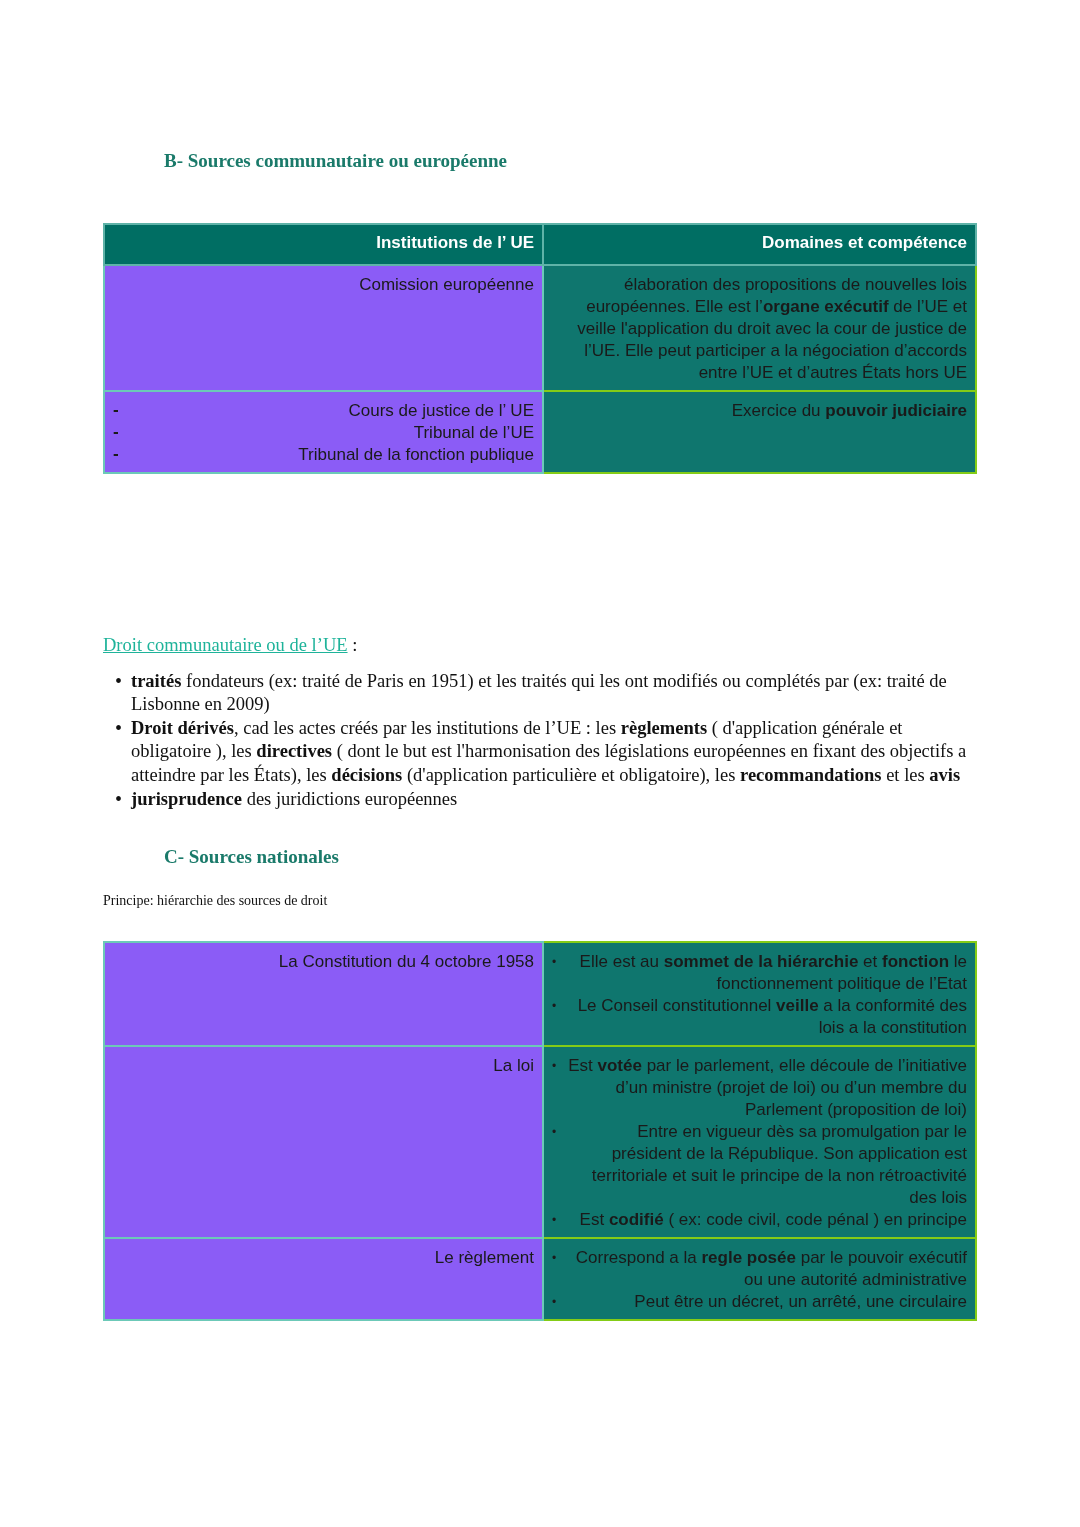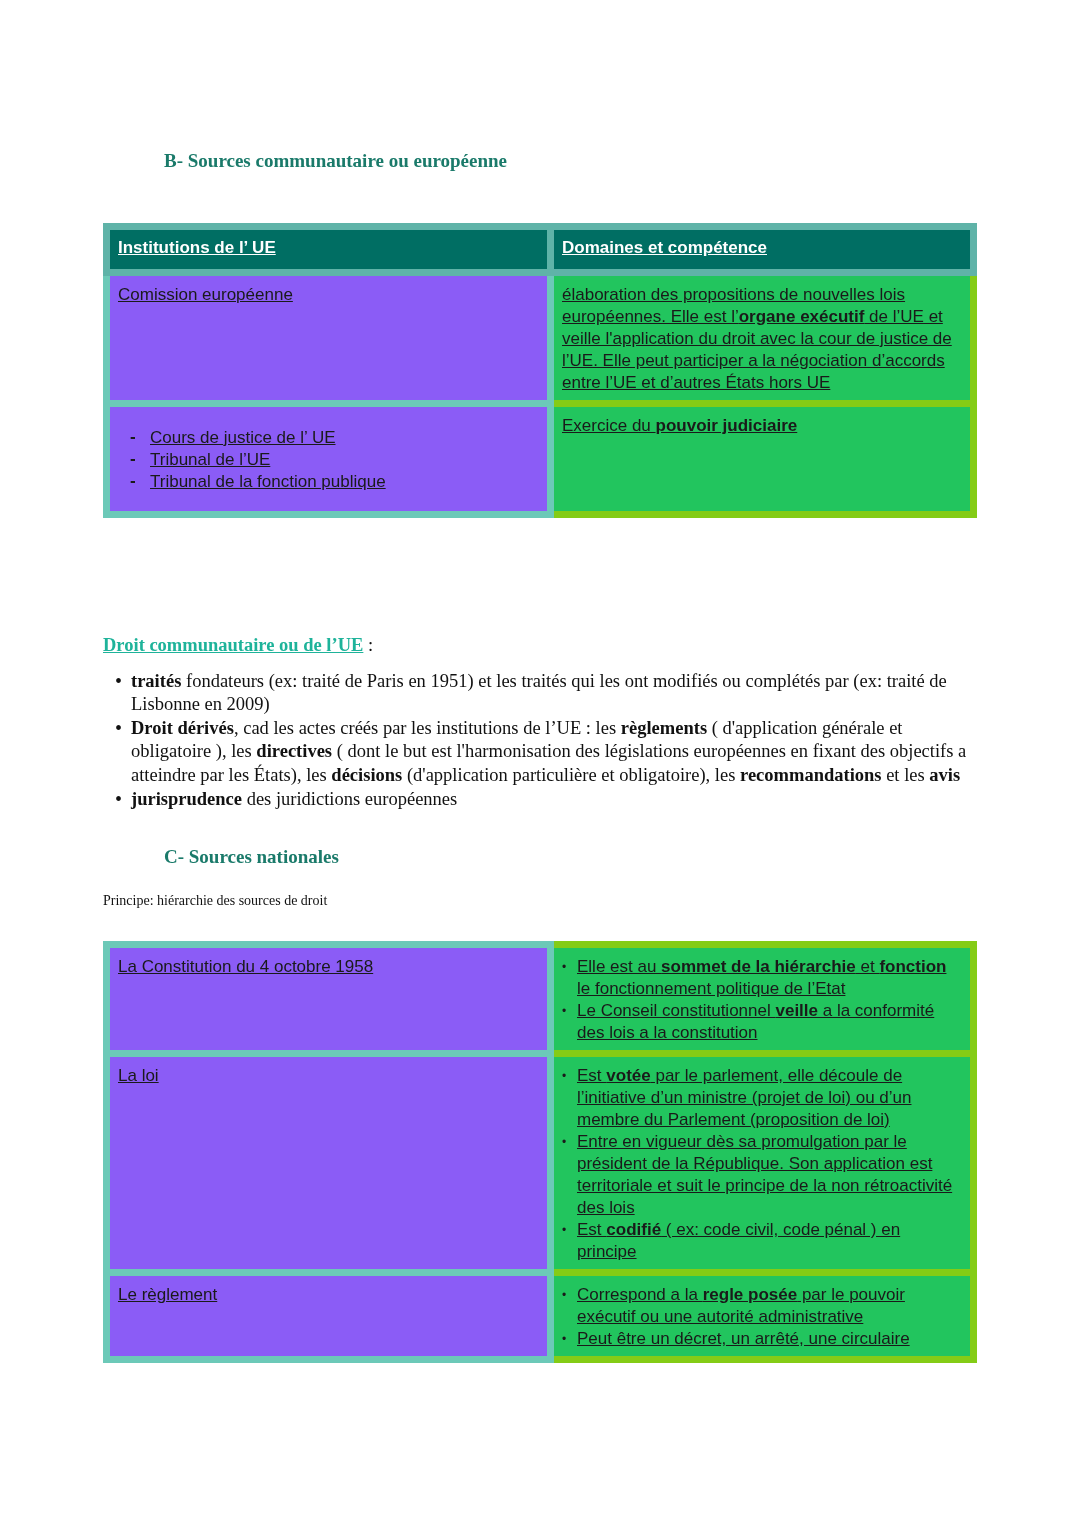--- a/index.html
+++ b/index.html
@@ -13,47 +13,46 @@
   #title-b { top: 150px; }
   #title-c { top: 846px; }
 
   table.grid {
     position: absolute; left: 103px; width: 874px;
     border-collapse: collapse;
     font-family: "Liberation Sans", sans-serif;
     font-size: 17px; line-height: 22px; color: #1a1a1a;
   }
   table.grid td, table.grid th {
-    vertical-align: top; text-align: left;
+    vertical-align: top; text-align: right;
     padding: 8px 8px 6px 8px;
-    border: 7px solid #84cc16;
-    text-decoration: underline;
+    border: 2px solid #84cc16;
   }
   table.grid td.left { background: #8b5cf6; width: 421px; border-color: #6cc9b8; }
-  table.grid td.right { background: #22c55e; margin-top: 32px; }
+  table.grid td.right { background: #0f766e; margin-top: 32px; }
   table.grid th {
     background: #006e63; color: #ffffff; font-weight: bold;
     height: 24px; padding: 7px 8px 8px 8px; border-color: #5fb3a8;
   }
   #eu-table { top: 223px; }
   #nat-table { top: 941px; }
 
-  .dash-list { list-style: none; margin: 12px; padding: 0; }
+  .dash-list { list-style: none; margin: 0; padding: 0; }
   .dash-list li { position: relative; padding-left: 20px; }
   .dash-list li::before { content: "-"; position: absolute; left: 0; top: -1px; font-weight: bold; }
 
   .dot-list { list-style: none; margin: 0; padding: 0; }
   .dot-list li { position: relative; padding-left: 15px; }
   .dot-list li::before { content: "•"; position: absolute; left: 0; font-size: 12px; }
 
   #droit-block {
     position: absolute; left: 103px; top: 634px; width: 880px;
     font-family: "Liberation Serif", serif; font-size: 18.5px; line-height: 23.6px; color: #111;
   }
-  .droit-heading { color: #1eb39a; text-decoration: underline; font-weight: bold; }
+  .droit-heading { color: #1eb39a; text-decoration: underline; font-weight: normal; }
   .bullets { list-style: none; margin: 12px; padding: 0; }
   .bullets li { position: relative; padding-left: 16px; }
   .bullets li::before { content: "•"; position: absolute; left: 0; font-size: 20px; }
 
   #principe {
     position: absolute; left: 103px; top: 893px;
     font-family: "Liberation Serif", serif; font-size: 14px; color: #111;
   }
 </style>
 </head>

